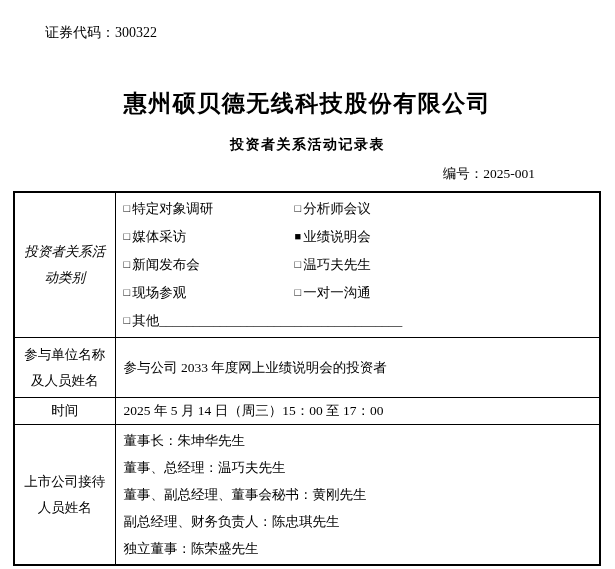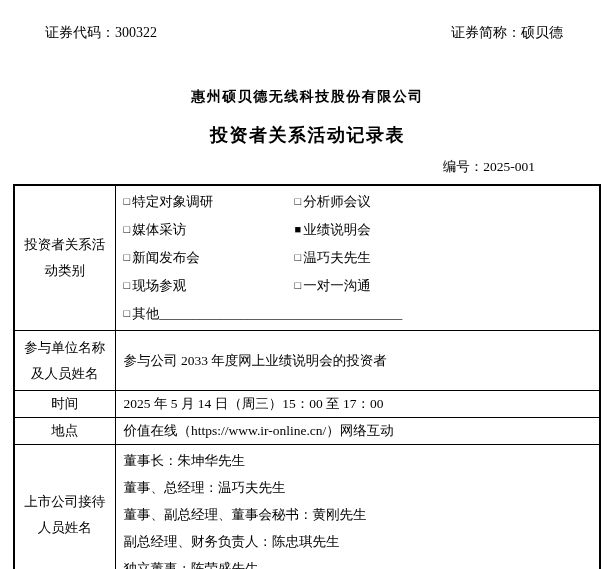--- a/index.html
+++ b/index.html
@@ -17,28 +17,28 @@
   }
   .top-row {
     display: flex;
     justify-content: space-between;
     padding: 24px 52px 0 45px;
     font-size: 14px;
   }
   .title1 {
     text-align: center;
     font-weight: bold;
-    font-size: 14px;
+    font-size: 23px;
     letter-spacing: 1.5px;
     margin-top: 46px;
   }
   .title2 {
     text-align: center;
     font-weight: bold;
-    font-size: 18px;
+    font-size: 14px;
     letter-spacing: 1.5px;
     margin-top: 17px;
   }
   .doc-no {
     text-align: right;
     padding-right: 80px;
     font-size: 13.5px;
     margin-top: 11px;
     margin-left: 39px;
   }
@@ -72,31 +72,30 @@
   .multi-line { line-height: 27px; padding: 2px 0; }
   .underline-text { letter-spacing: 0; }
 </style>
 </head>
 <body>
 
 <div class="page">
 
   <div class="top-row">
     <span>证券代码：300322</span>
-    <span>证券简称：硕贝德</span>
   </div>
 
   <div class="title1">惠州硕贝德无线科技股份有限公司</div>
   <div class="title2">投资者关系活动记录表</div>
   <div class="doc-no">编号：2025-001</div>
 
   <table class="form-table">
     <tbody>
         <tr>
-      <td class="hcell" style="height:138px;">
+      <td class="hcell" style="height:138px;font-style:italic;">
         <div>投资者关系活</div>
         <div>动类别</div>
       </td>
       <td class="ccell">
         <div class="opt-lines">
           <div class="opt-line">
             <span class="opt colA"><span class="box">□</span><span>特定对象调研</span></span>
             <span class="opt"><span class="box">□</span><span>分析师会议</span></span>
           </div>
           <div class="opt-line">
@@ -124,24 +123,20 @@
         <div>及人员姓名</div>
       </td>
       <td class="ccell single-line">参与公司 2033 年度网上业绩说明会的投资者</td>
     </tr>
 
     <tr>
       <td class="hcell" style="height:15px;margin-top:43px;">时间</td>
       <td class="ccell single-line">2025 年 5 月 14 日（周三）15：00 至 17：00</td>
     </tr>
 
-    <tr>
-      <td class="hcell" style="height:25px;">地点</td>
-      <td class="ccell single-line">价值在线（https://www.ir-online.cn/）网络互动</td>
-    </tr>
 
     <tr>
       <td class="hcell" style="height:136px;">
         <div>上市公司接待</div>
         <div>人员姓名</div>
       </td>
       <td class="ccell">
         <div class="multi-line">
           <div>董事长：朱坤华先生</div>
           <div>董事、总经理：温巧夫先生</div>

